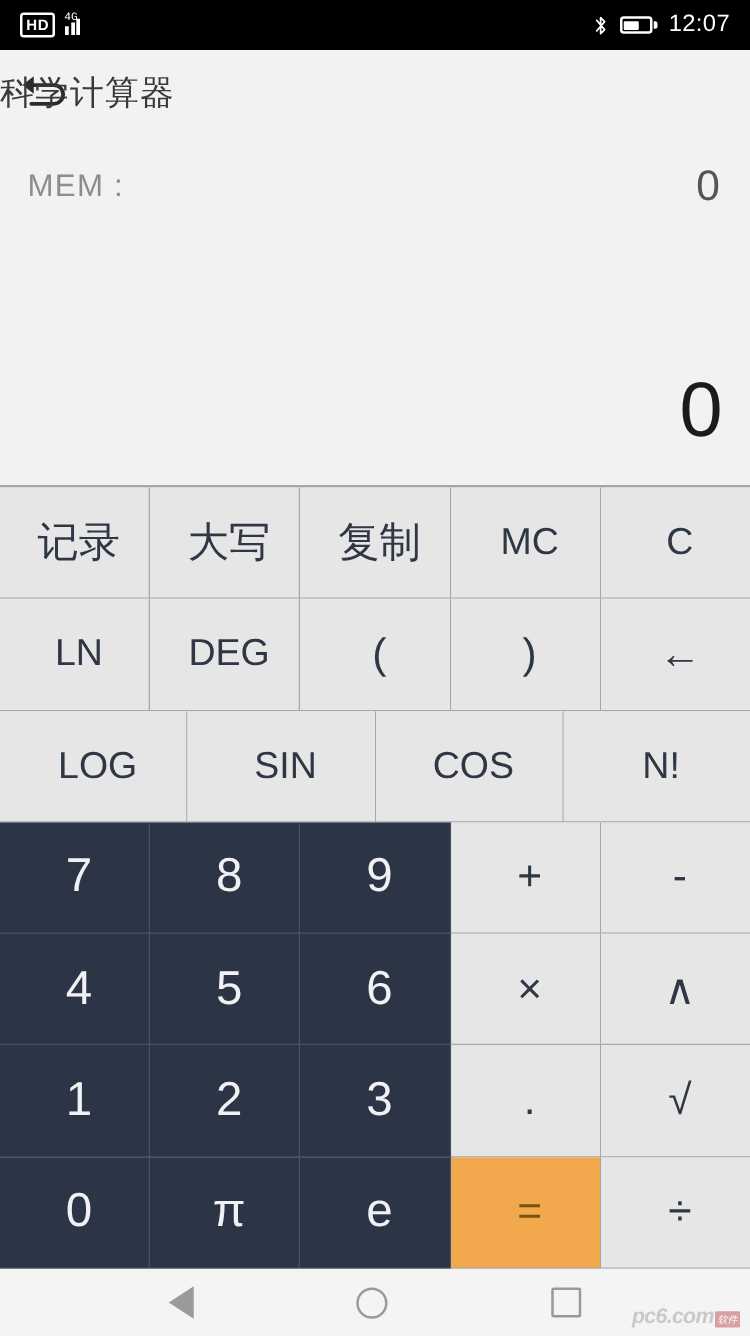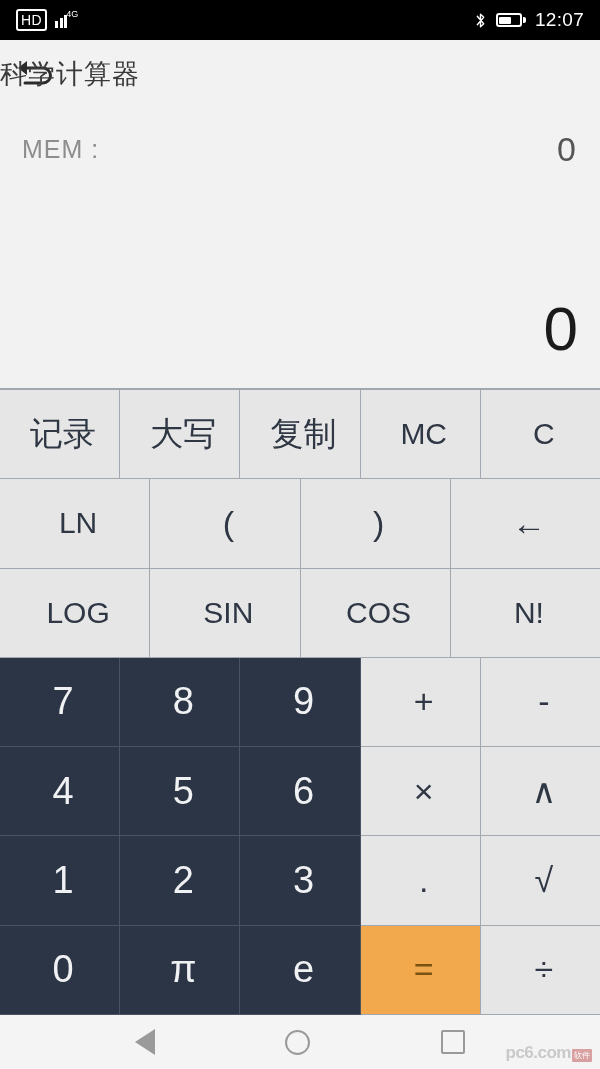--- a/index.html
+++ b/index.html
@@ -14,30 +14,30 @@
   
   .statusbar {
     height:40px; background:#000; color:#fff;
     display:flex; align-items:center; flex:0 0 40px;
     padding:0 16px; font-size:19px;
   }
   .sb-left { display:flex; align-items:center; gap:7px; }
   .sb-right { margin-left:auto; display:flex; align-items:center; gap:9px; }
   .hd-badge {
     border:2px solid #fff; border-radius:3px;
-    font-size:14px; font-weight:normal; line-height:1;
+    font-size:12px; font-weight:bold; line-height:1;
     padding:2px 3px; letter-spacing:0.5px;
   }
   .signal { display:flex; align-items:flex-end; gap:1.5px; height:15px; position:relative; padding-left:1px;}
   .signal i { display:block; width:3px; background:#fff; }
   .signal i:nth-child(1){height:4px;}
   .signal i:nth-child(2){height:7px;}
   .signal i:nth-child(3){height:10px;}
   .signal i:nth-child(4){height:13px;}
-  .net-label { font-size:9px; position:absolute; top:-3px; left:12px; line-height:1; }
+  .net-label { font-size:9px; position:absolute; top:-3px; left:0; line-height:1;font-family:Liberation Mono, monospace; }
   .bt-icon { width:13px; height:17px; }
   .battery { display:flex; align-items:center; }
   .batt-body {
     width:26px; height:14px; border:2px solid #fff; border-radius:3px;
     padding:1.5px; display:flex;
   }
   .batt-fill { height:100%; background:#fff; border-radius:1px; }
   .batt-cap { width:2.5px; height:6px; background:#fff; border-radius:0 2px 2px 0; margin-left:1.5px; }
   .clock { font-size:19px; letter-spacing:0.3px; }
 
@@ -76,21 +76,21 @@
   .key:last-child { border-right:none; }
   .key.cjk { font-size:33px; }
   .key.dark { background:#2c3546; color:#f0f1f3; border-right:1px solid #4a5263; border-bottom:1px solid #4a5263; }
   .key.accent { background:#f2a94e; color:#7a5212; }
   .key.num { font-size:38px; }
   .key.op { font-size:34px; }
 
   
   .navbar {
     flex:0 0 54px; background:#f4f4f4; display:flex; align-items:center;
-    justify-content:space-around; position:relative; padding:12px 70px;
+    justify-content:space-around; position:relative; padding:12px 70px;font-style:italic;
   }
   .nav-tri {
     width:0; height:0; border-top:13px solid transparent;
     border-bottom:13px solid transparent; border-right:20px solid #9a9a9a;
   }
   .nav-circ { width:25px; height:25px; border:2.5px solid #9a9a9a; border-radius:50%; }
   .nav-sq { width:24px; height:24px; border:2.5px solid #9a9a9a; border-radius:2px; }
   .watermark {
     position:absolute; right:8px; bottom:6px;
     font-size:17px; font-weight:bold; color:#c9c9c9; letter-spacing:-0.5px;
@@ -152,20 +152,21 @@
   <div class="keypad" id="keypad">
       <div class="krow">
         <div class="key cjk">记录</div>
         <div class="key cjk">大写</div>
         <div class="key cjk">复制</div>
         <div class="key ">MC</div>
         <div class="key ">C</div>
       </div>
       <div class="krow">
         <div class="key ">LN</div>
+        <div class="key ">DEG</div>
         <div class="key op">(</div>
         <div class="key op">)</div>
         <div class="key op">←</div>
       </div>
       <div class="krow">
         <div class="key ">LOG</div>
         <div class="key ">SIN</div>
         <div class="key ">COS</div>
         <div class="key ">N!</div>
       </div>

